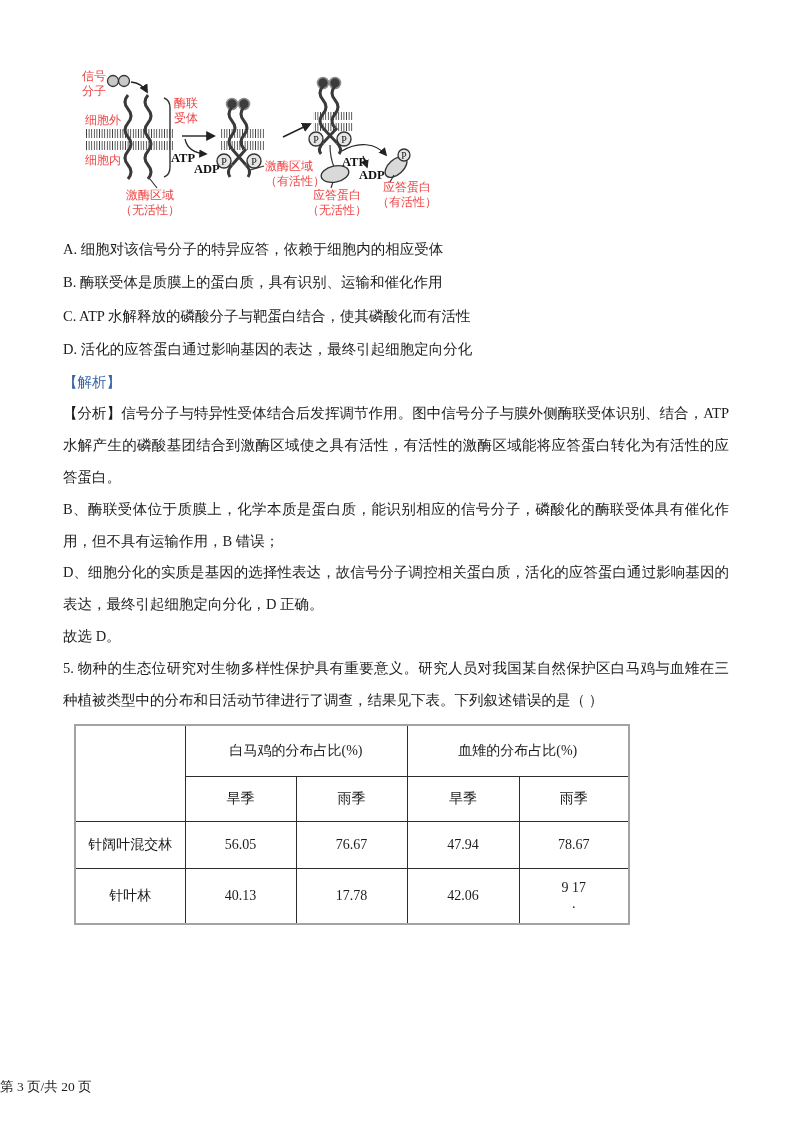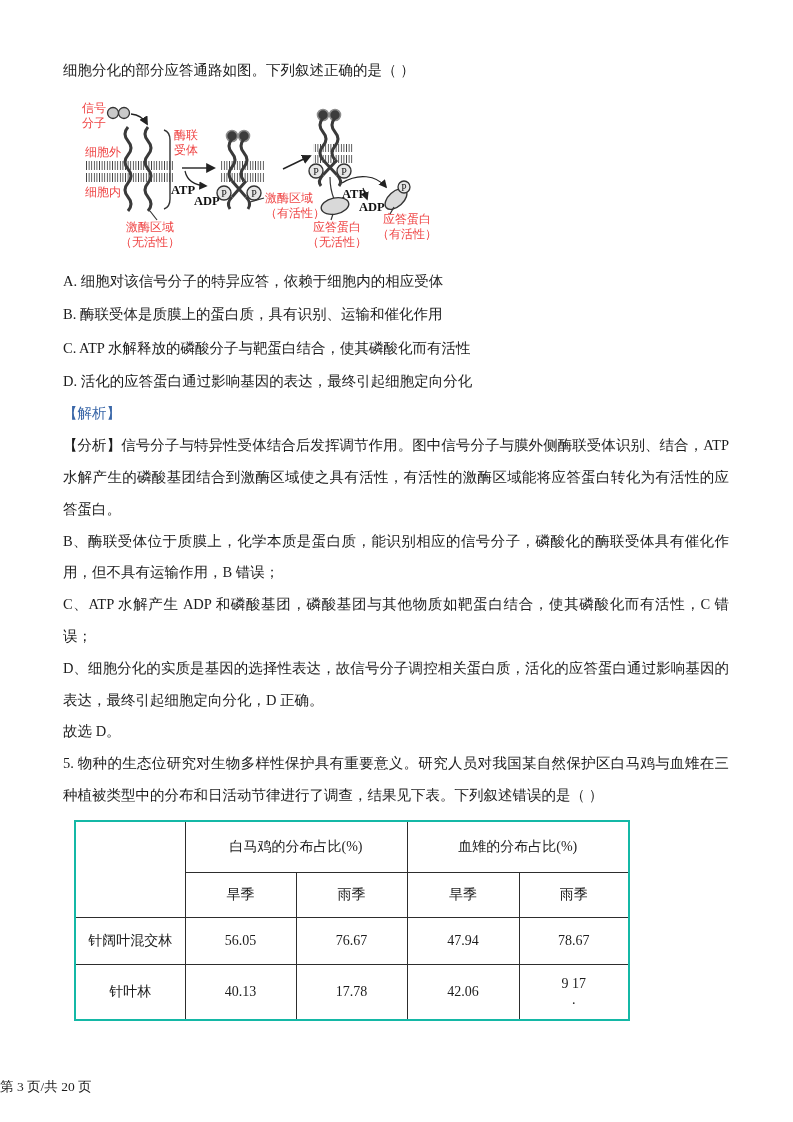--- a/index.html
+++ b/index.html
@@ -11,35 +11,34 @@
   .blue{color:#3a67a8;}
   
   .figure{position:relative;width:372px;height:158px;margin:12px 0 8px 17px;}
   .figure svg{position:absolute;left:0;top:0;}
   .fig-label{position:absolute;font-size:12px;line-height:15px;white-space:pre-line;color:#ef4444;}
   .fig-center{text-align:center;}
   
   .q5table{border-collapse:collapse;margin:8px 0 0 11px;table-layout:fixed;}
   .q5table td{border:1px solid #2d2d2d;text-align:center;vertical-align:middle;
               font-size:14px;color:#1c1c1c;padding:0;}
-  .q5table{border:2px solid #14b8a6;padding-left:29px;}
+  .q5table{border:2px solid #a3a3a3;padding-left:29px;}
   .rh1 td{height:50px;}
   .rh2 td{height:44px;}
   .rd1 td{height:46px;}
   .rd2 td{height:54px;}
   .pre{white-space:pre-line;line-height:16px;}
   .footer{position:absolute;left:0;right:0;bottom:26px;text-align:left;
           font-size:13.5px;color:#1c1c1c;}
 </style>
 </head>
 <body>
 
 <div class="doc-page">
 
-  <p class="para">细胞分化的部分应答通路如图。下列叙述正确的是（    ）</p>
 
   <div class="figure">
     <svg width="372" height="158" viewBox="0 0 372 158">
       <defs>
         <pattern id="hatch" patternUnits="userSpaceOnUse" width="2.6" height="2">
           <rect x="0.9" y="0" width="0.85" height="2" fill="#3d3d3d"></rect>
         </pattern>
         <marker id="ah" viewBox="0 0 10 10" refX="8" refY="5" markerWidth="7" markerHeight="7" orient="auto-start-reverse">
           <path d="M0,0 L10,5 L0,10 z" fill="#222"></path>
         </marker>
@@ -148,21 +147,20 @@
 
   <p class="opt">A. 细胞对该信号分子的特异应答，依赖于细胞内的相应受体</p>
   <p class="opt">B. 酶联受体是质膜上的蛋白质，具有识别、运输和催化作用</p>
   <p class="opt">C. ATP 水解释放的磷酸分子与靶蛋白结合，使其磷酸化而有活性</p>
   <p class="opt">D. 活化的应答蛋白通过影响基因的表达，最终引起细胞定向分化</p>
 
   <p class="para"><span class="blue">【解析】</span></p>
 
   <p class="para">【分析】信号分子与特异性受体结合后发挥调节作用。图中信号分子与膜外侧酶联受体识别、结合，ATP 水解产生的磷酸基团结合到激酶区域使之具有活性，有活性的激酶区域能将应答蛋白转化为有活性的应答蛋白。</p>
   <p class="para">B、酶联受体位于质膜上，化学本质是蛋白质，能识别相应的信号分子，磷酸化的酶联受体具有催化作用，但不具有运输作用，B 错误；</p>
-  <p class="para">C、ATP 水解产生 ADP 和磷酸基团，磷酸基团与其他物质如靶蛋白结合，使其磷酸化而有活性，C 错误；</p>
   <p class="para">D、细胞分化的实质是基因的选择性表达，故信号分子调控相关蛋白质，活化的应答蛋白通过影响基因的表达，最终引起细胞定向分化，D 正确。</p>
   <p class="para">故选 D。</p>
 
   <p class="para">5. 物种的生态位研究对生物多样性保护具有重要意义。研究人员对我国某自然保护区白马鸡与血雉在三种植被类型中的分布和日活动节律进行了调查，结果见下表。下列叙述错误的是（    ）</p>
 
   <table class="q5table">
     <colgroup>
       <col style="width:110px">
         <col style="width:111px">
         <col style="width:111px">

